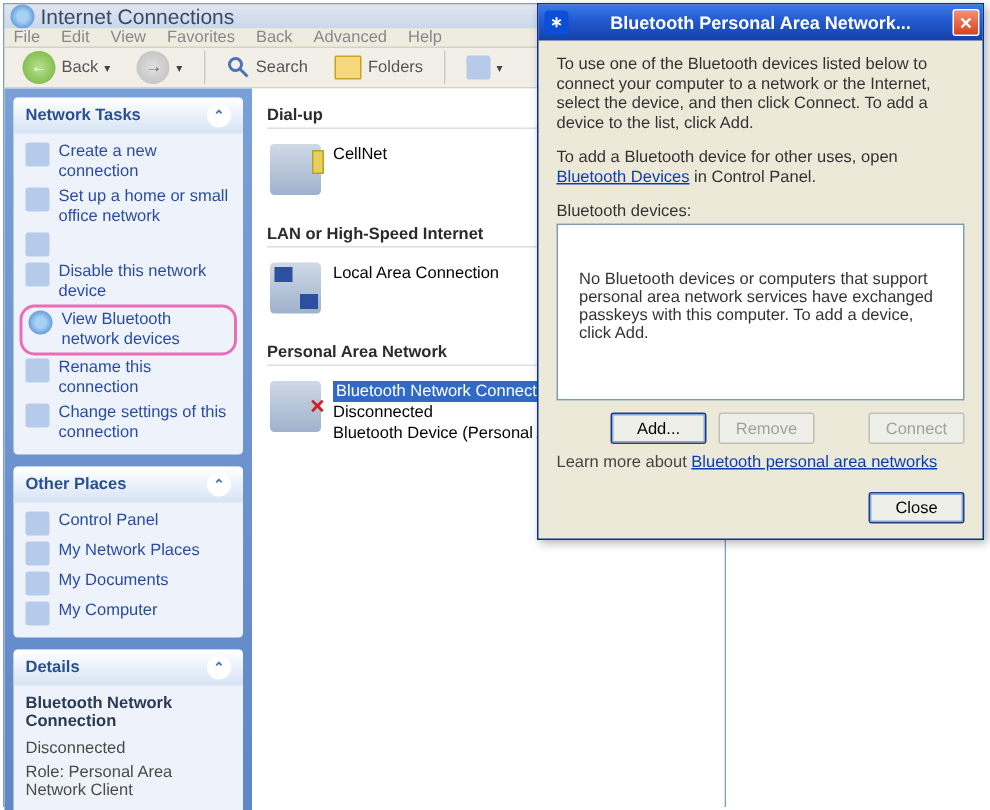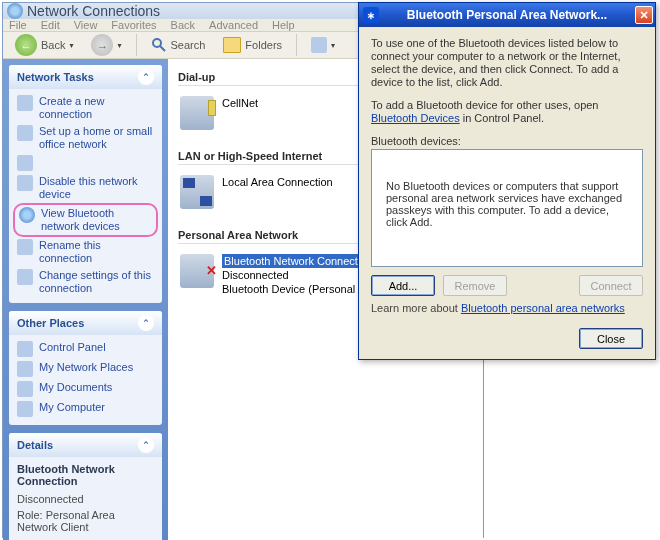--- a/index.html
+++ b/index.html
@@ -48,21 +48,21 @@
 
 
 .dialog { position:absolute; left:358px; top:2px; width:298px; height:358px; border:1px solid #003399; background:#ece9d8; display:flex; flex-direction:column; box-shadow:2px 2px 6px rgba(0,0,0,0.3); }
 .dlg-title { height:24px; background: linear-gradient(#3a79e8,#2359cf 45%,#1241a8); display:flex; align-items:center; padding:0 2px 0 4px; gap:4px; }
 .dlg-title .t { color:#fff; font-weight:bold; font-size:12px; flex:1; white-space:nowrap; overflow:hidden; text-overflow:ellipsis;text-align:center; }
 .dlg-title .close { width:18px; height:18px; background: linear-gradient(#f49074,#d8421b); border:1px solid #fff; border-radius:2px; color:#fff; display:flex; align-items:center; justify-content:center; font-weight:bold; cursor:pointer; }
 .dlg-body { flex:1; padding:10px 12px 8px 12px; display:flex; flex-direction:column; color:#333; }
 .dlg-body p { line-height:13px; margin-bottom:10px; }
 .dlg-body a { color:#0a3db0; text-decoration:underline; }
 .listbox { flex:1; background:#fff; border:1px solid #7e9ab3; padding:30px 14px; color:#333; }
-.dlg-buttons { display:flex; gap:8px; margin-top:8px; align-items:flex-end; }
+.dlg-buttons { display:flex; gap:8px; margin-top:8px; align-items:flex-end;margin-left:36px; }
 .btn { height:21px; padding:0 10px; min-width:64px; background:#efefe9; border:1px solid #8a8a7b; border-radius:2px; cursor:pointer; }
 .btn.disabled { color:#a0a0a0; border-color:#c0c0b6; cursor:default; }
 .btn.primary { border:1px solid #203f84; box-shadow:0 0 0 1px #86a7db inset; }
 .dlg-learn { margin-top:6px; color:#444; }
 .dlg-footer { display:flex; justify-content:flex-end; padding:6px 12px 10px 12px; }
 
 
 .ic-globe{width:16px;height:16px;border-radius:50%;background:radial-gradient(#a8d2f5 30%,#3b78c5);} 
 .ic-modem{width:34px;height:34px;background:linear-gradient(#cfd9e6,#9fb2cc);border-radius:3px;position:relative;}
 .ic-modem:after{content:"";position:absolute;right:-2px;top:4px;width:6px;height:14px;background:#e7d15a;border:1px solid #b7a22e;}
@@ -73,21 +73,21 @@
 .ic-bt:after{content:"✕";position:absolute;right:-3px;bottom:10px;color:#d02020;font-weight:bold;font-size:13px;}
 .ic-small{width:16px;height:16px;background:#b6cbea;border-radius:2px;display:inline-block;}
 .ic-bluetooth-sm{width:16px;height:16px;border-radius:3px;background:#0b4fd8;color:#fff;display:flex;align-items:center;justify-content:center;font-size:10px;font-weight:bold;}
 </style>
 </head>
 <body>
 
 <div class="main-window">
   <div class="titlebar">
     <span class="icon ic-globe"></span>
-    <span class="title">Network Connections</span>
+    <span class="title">Internet Connections</span>
   </div>
   <div class="menubar">
     <span>File</span>
     <span>Edit</span>
     <span>View</span>
     <span>Favorites</span>
     <span>Back</span>
     <span>Advanced</span>
     <span>Help</span>
   </div>

